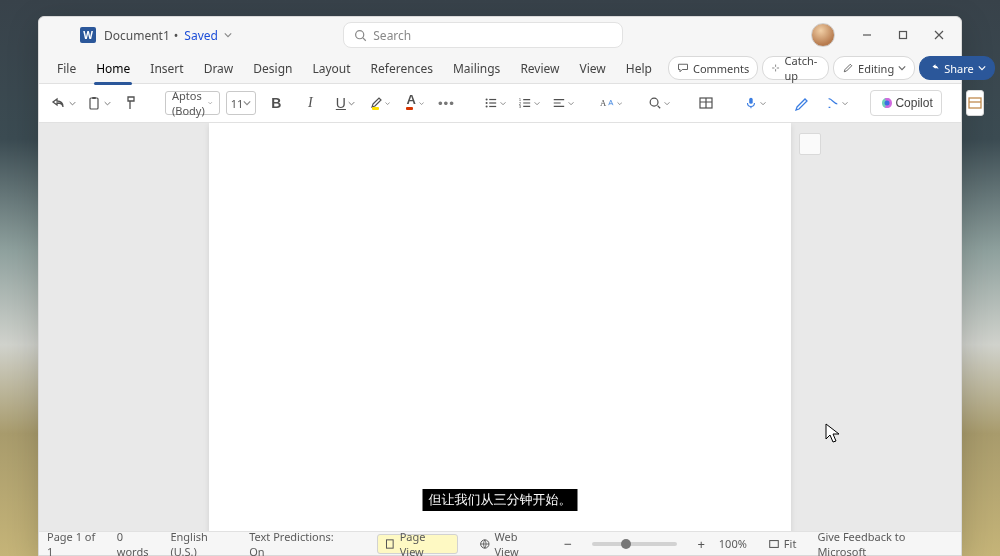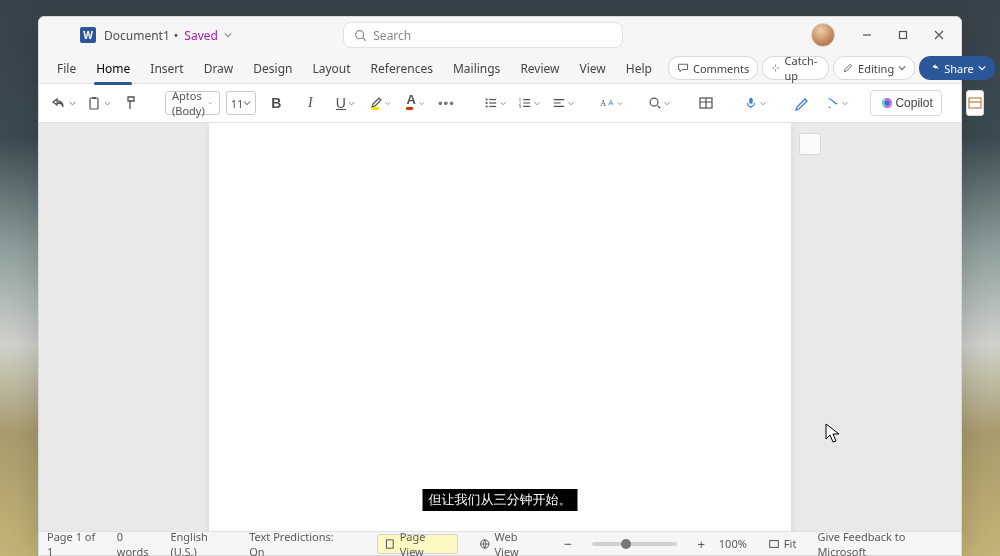--- a/index.html
+++ b/index.html
@@ -46,21 +46,21 @@
     height:36px; display:flex; align-items:center; padding:0 4px 0 10px;
     gap:8px;
     margin-left:31px;
   }
   .app-icon {
     width:16px; height:16px; background:#2b579a; border-radius:2px; position:relative;
     display:flex; align-items:center; justify-content:center;
   }
   .app-icon::after { content:"W"; color:#fff; font-size:10px; font-weight:bold; }
   .doc-title-group { display:flex; align-items:center; gap:4px; color:#505050; font-size:12px; }
-  .doc-title-group .state { color:#a21caf; margin-left:2px; }
+  .doc-title-group .state { color:#1d4ed8; margin-left:2px; }
   .chev-down { width:8px; height:8px; display:inline-block; margin-left:2px; }
   .titlebar .spacer-left { flex:1; }
   .search-wrap { flex: 0 0 auto; width:280px; }
   .search {
     display:flex; align-items:center; gap:6px;
     height:26px; padding:0 10px; border:1px solid #e2e2e2; border-radius:8px;
     background:#ffffff; color:#888; font-size:12px;
   }
   .titlebar .spacer-right { flex:1.8; }
   .avatar { width:24px; height:24px; border-radius:50%; background:radial-gradient(circle at 40% 30%, #f1cfa6, #b77b4e 70%); margin-right:6px; border:1px solid #d0d0d0; }

